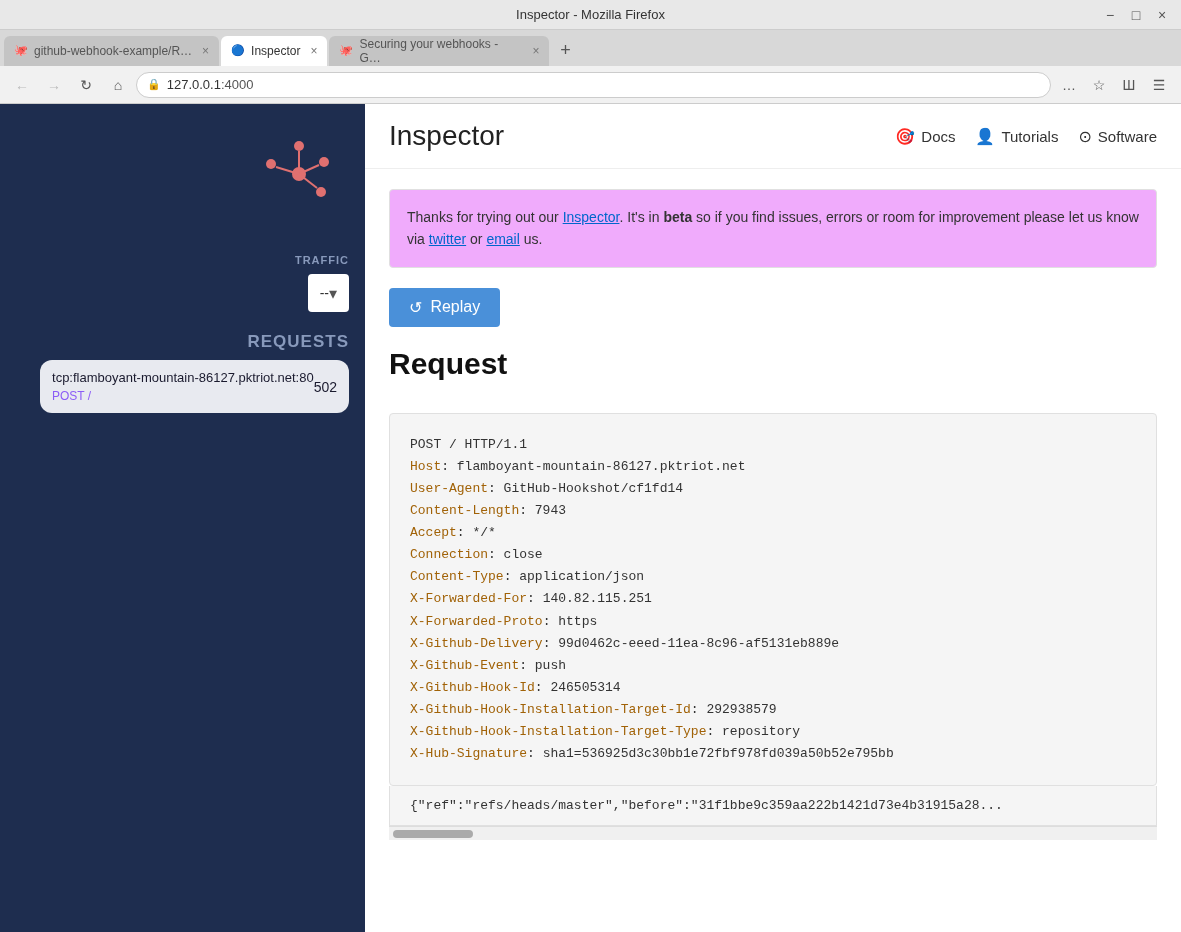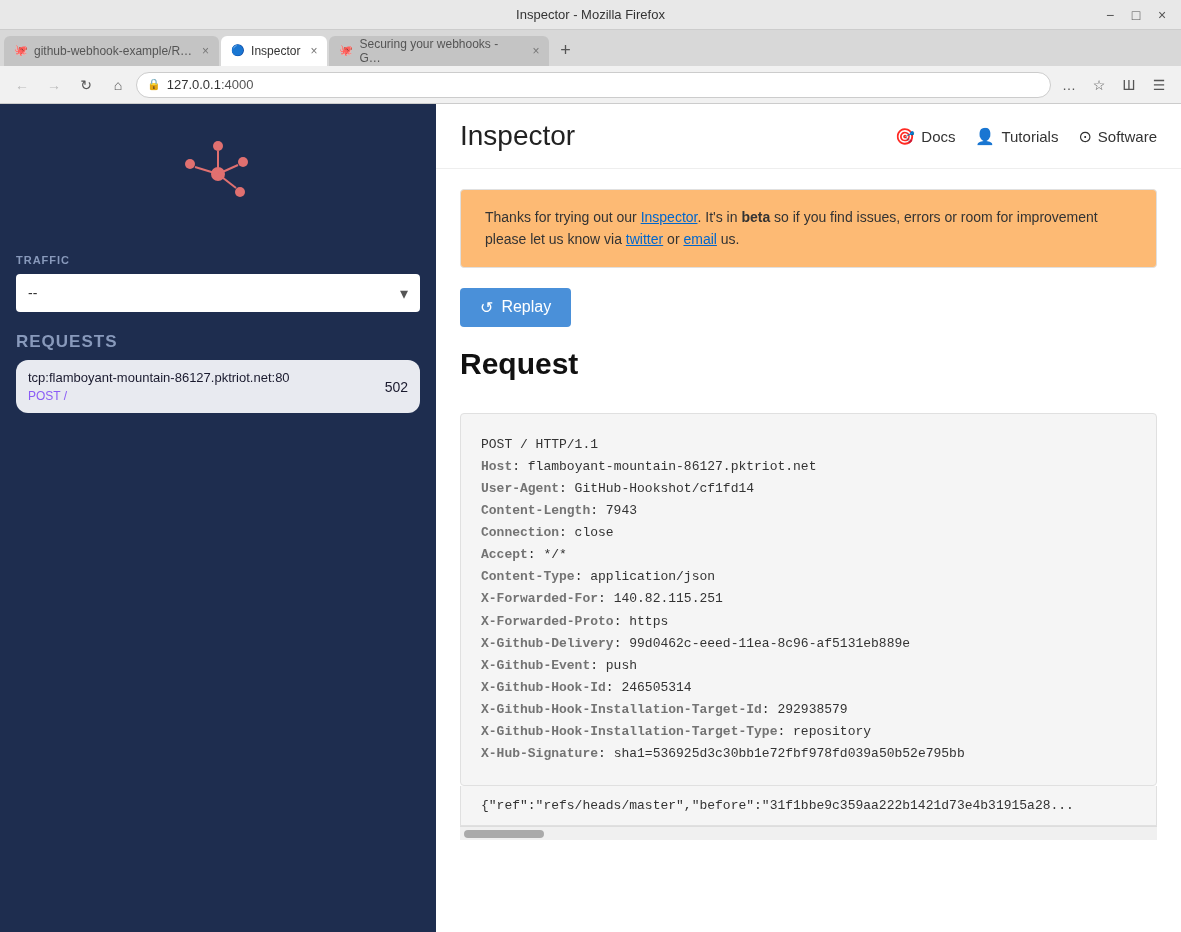--- a/index.html
+++ b/index.html
@@ -149,26 +149,27 @@
     }
 
     
     .main-layout {
       display: flex;
       height: calc(932px - 30px - 36px - 38px);
     }
 
     
     .sidebar {
-      width: 436px;
+      width: 365px;
       background: #1e2d4f;
       color: #fff;
       display: flex;
       flex-direction: column;
       padding: 20px 16px;
+      align-items: flex-end;
     }
     .logo-container {
       display: flex;
       justify-content: center;
       align-items: center;
       margin-bottom: 30px;
       padding: 10px 0;
     }
     .logo-svg {
       width: 100px;
@@ -275,24 +276,24 @@
       font-size: 16px;
     }
 
     
     .content-body {
       padding: 20px 24px;
     }
 
     
     .beta-notice {
-      background: #fdba74;
+      background: #f0abfc;
       border: 1px solid #e0e0e0;
       border-radius: 4px;
-      padding: 16px 24px;
+      padding: 16px 17px;
       margin-bottom: 20px;
       font-size: 14px;
       color: #333;
       line-height: 1.6;
     }
     .beta-notice a {
       color: #0066cc;
       text-decoration: underline;
     }
     .beta-keyword {
@@ -331,21 +332,21 @@
       border: 1px solid #e0e0e0;
       border-radius: 4px;
       padding: 20px;
       font-family: 'Courier New', Courier, monospace;
       font-size: 13px;
       color: #333;
       line-height: 1.7;
       overflow-x: auto;
     }
     .code-line { display: block; white-space: nowrap; }
-    .code-highlight { color: #737373; font-weight: bold; }
+    .code-highlight { color: #a16207; }
 
     
     .json-line {
       background: #f5f5f5;
       border-left: 1px solid #e0e0e0;
       border-right: 1px solid #e0e0e0;
       border-bottom: 1px solid #e0e0e0;
       padding: 12px 20px;
       font-family: 'Courier New', Courier, monospace;
       font-size: 13px;
@@ -512,22 +513,22 @@
 
       
       <h2 class="request-section-title">Request</h2>
 
       
       <div class="code-block" id="code-block">
       <span class="code-line">POST / HTTP/1.1</span>
           <span class="code-line"><span class="code-highlight">Host</span><span>: flamboyant-mountain-86127.pktriot.net</span></span>
           <span class="code-line"><span class="code-highlight">User-Agent</span><span>: GitHub-Hookshot/cf1fd14</span></span>
           <span class="code-line"><span class="code-highlight">Content-Length</span><span>: 7943</span></span>
+          <span class="code-line"><span class="code-highlight">Accept</span><span>: */*</span></span>
           <span class="code-line"><span class="code-highlight">Connection</span><span>: close</span></span>
-          <span class="code-line"><span class="code-highlight">Accept</span><span>: */*</span></span>
           <span class="code-line"><span class="code-highlight">Content-Type</span><span>: application/json</span></span>
           <span class="code-line"><span class="code-highlight">X-Forwarded-For</span><span>: 140.82.115.251</span></span>
           <span class="code-line"><span class="code-highlight">X-Forwarded-Proto</span><span>: https</span></span>
           <span class="code-line"><span class="code-highlight">X-Github-Delivery</span><span>: 99d0462c-eeed-11ea-8c96-af5131eb889e</span></span>
           <span class="code-line"><span class="code-highlight">X-Github-Event</span><span>: push</span></span>
           <span class="code-line"><span class="code-highlight">X-Github-Hook-Id</span><span>: 246505314</span></span>
           <span class="code-line"><span class="code-highlight">X-Github-Hook-Installation-Target-Id</span><span>: 292938579</span></span>
           <span class="code-line"><span class="code-highlight">X-Github-Hook-Installation-Target-Type</span><span>: repository</span></span>
           <span class="code-line"><span class="code-highlight">X-Hub-Signature</span><span>: sha1=536925d3c30bb1e72fbf978fd039a50b52e795bb</span></span>
         </div>

